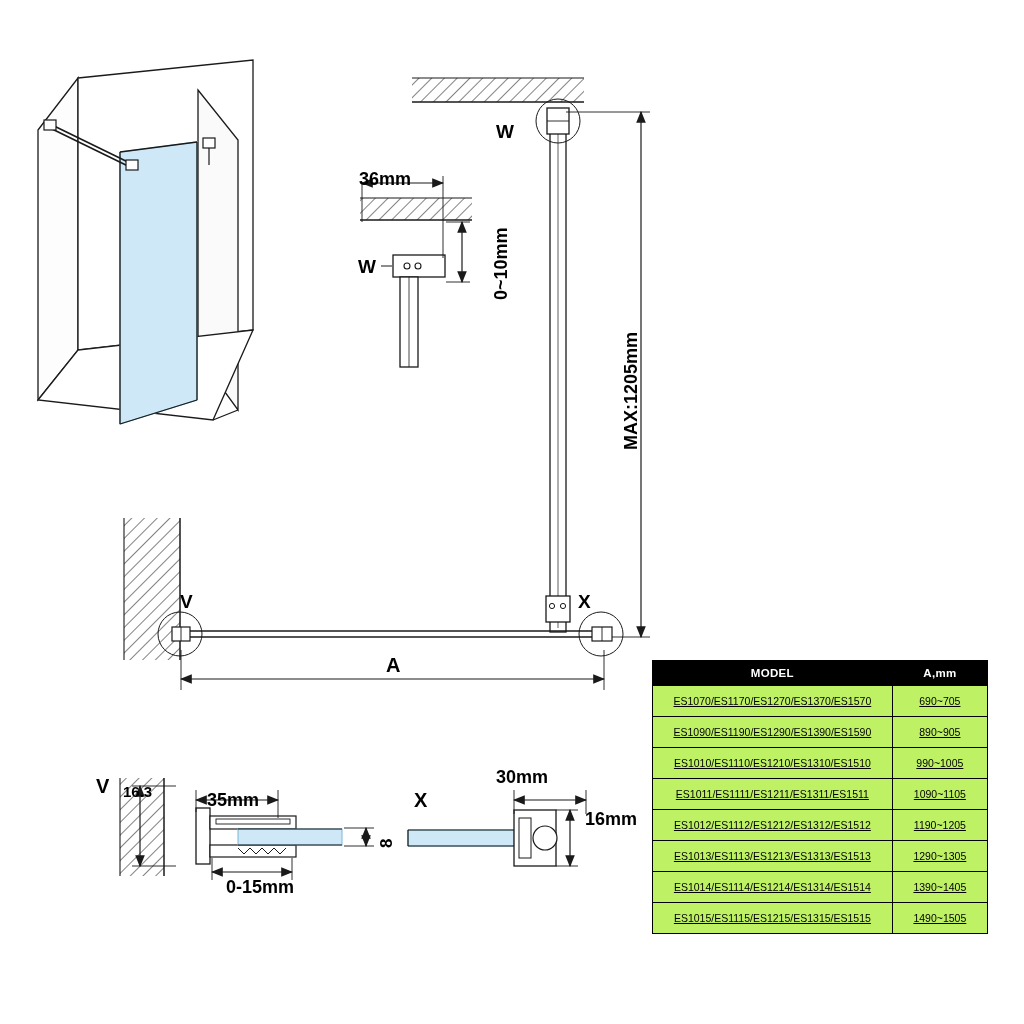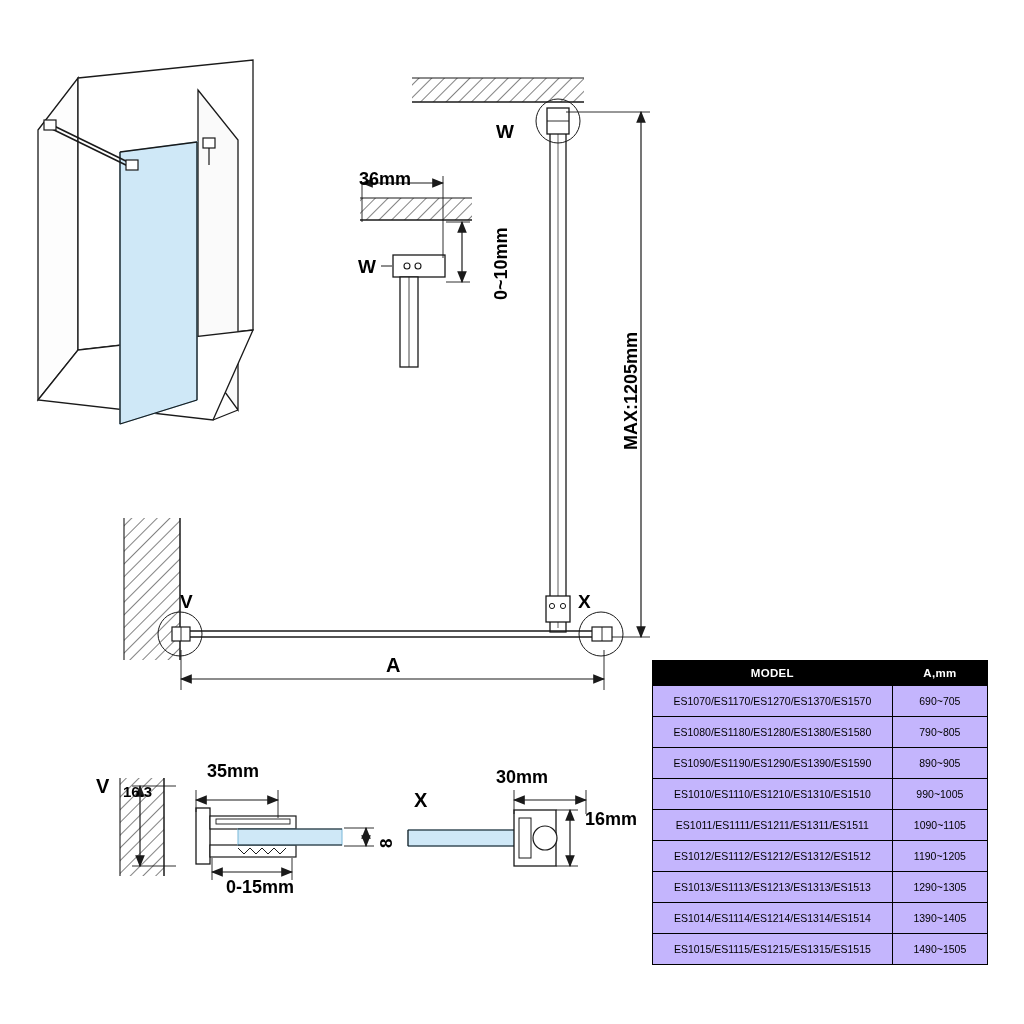--- a/index.html
+++ b/index.html
@@ -39,21 +39,22 @@
     transform: rotate(-90deg);
   }
   
   #model-table {
     position: absolute;
     left: 652px;
     top: 660px;
     width: 336px;
     border-collapse: collapse;
     font-size: 11px;
-    background: #c4b5fd;
+    background: #bef264;
+    text-decoration: underline;
   }
   #model-table th {
     background: #000000;
     color: #ffffff;
     font-size: 11.5px;
     font-weight: bold;
     padding: 6px 2px;
     border: 1px solid #000000;
     text-align: center;
     letter-spacing: 0.3px;
@@ -247,21 +248,21 @@
   <div class="lbl" style="left:180px; top:592px; font-size:19px;">V</div>
 
   <div class="lbl" style="left:578px; top:592px; font-size:19px;">X</div>
 
   <div class="lbl" style="left:386px; top:655px; font-size:20px;">A</div>
 
   <div class="lbl" style="left:96px; top:776px; font-size:20px;">V</div>
 
   <div class="lbl" style="left:123px; top:784px; font-size:15px;">16.3</div>
 
-  <div class="lbl" style="left:207px; top:762px; font-size:18px;">35mm</div>
+  <div class="lbl" style="left:207px; top:791px; font-size:18px;">35mm</div>
 
   <div class="lbl vert" style="left:378px; top:848px; font-size:17px;">8</div>
 
   <div class="lbl" style="left:226px; top:878px; font-size:18px;">0-15mm</div>
 
   <div class="lbl" style="left:414px; top:790px; font-size:20px;">X</div>
 
   <div class="lbl" style="left:496px; top:768px; font-size:18px;">30mm</div>
 
   <div class="lbl" style="left:585px; top:810px; font-size:18px;">16mm</div>
@@ -272,24 +273,20 @@
         <th class="model-head">MODEL</th>
         <th class="a-head">A,mm</th>
       </tr>
     </thead>
     <tbody id="table-body">
         <tr>
           <td class="model-cell">ES1070/ES1170/ES1270/ES1370/ES1570</td>
           <td class="a-cell">690~705</td>
         </tr>
         <tr>
-          <td class="model-cell">ES1080/ES1180/ES1280/ES1380/ES1580</td>
-          <td class="a-cell">790~805</td>
-        </tr>
-        <tr>
           <td class="model-cell">ES1090/ES1190/ES1290/ES1390/ES1590</td>
           <td class="a-cell">890~905</td>
         </tr>
         <tr>
           <td class="model-cell">ES1010/ES1110/ES1210/ES1310/ES1510</td>
           <td class="a-cell">990~1005</td>
         </tr>
         <tr>
           <td class="model-cell">ES1011/ES1111/ES1211/ES1311/ES1511</td>
           <td class="a-cell">1090~1105</td>

